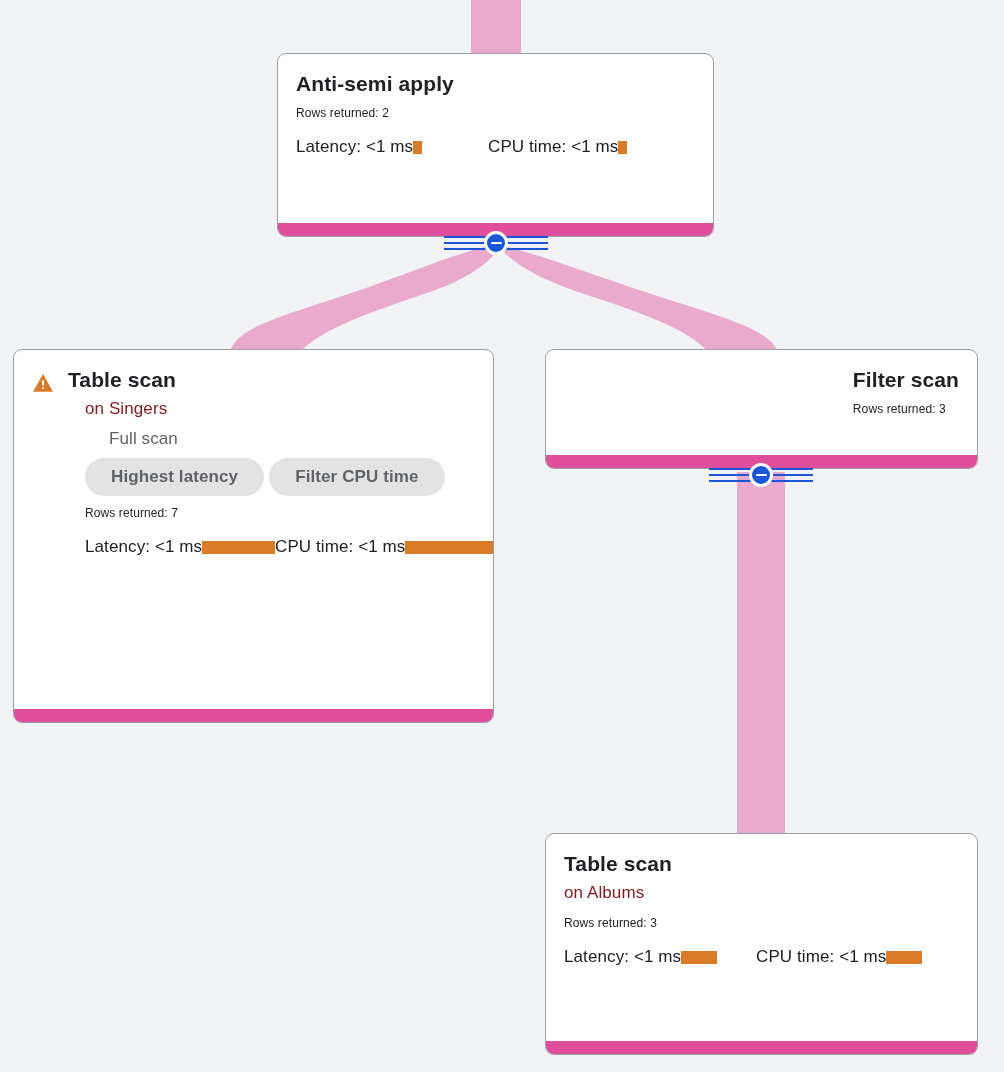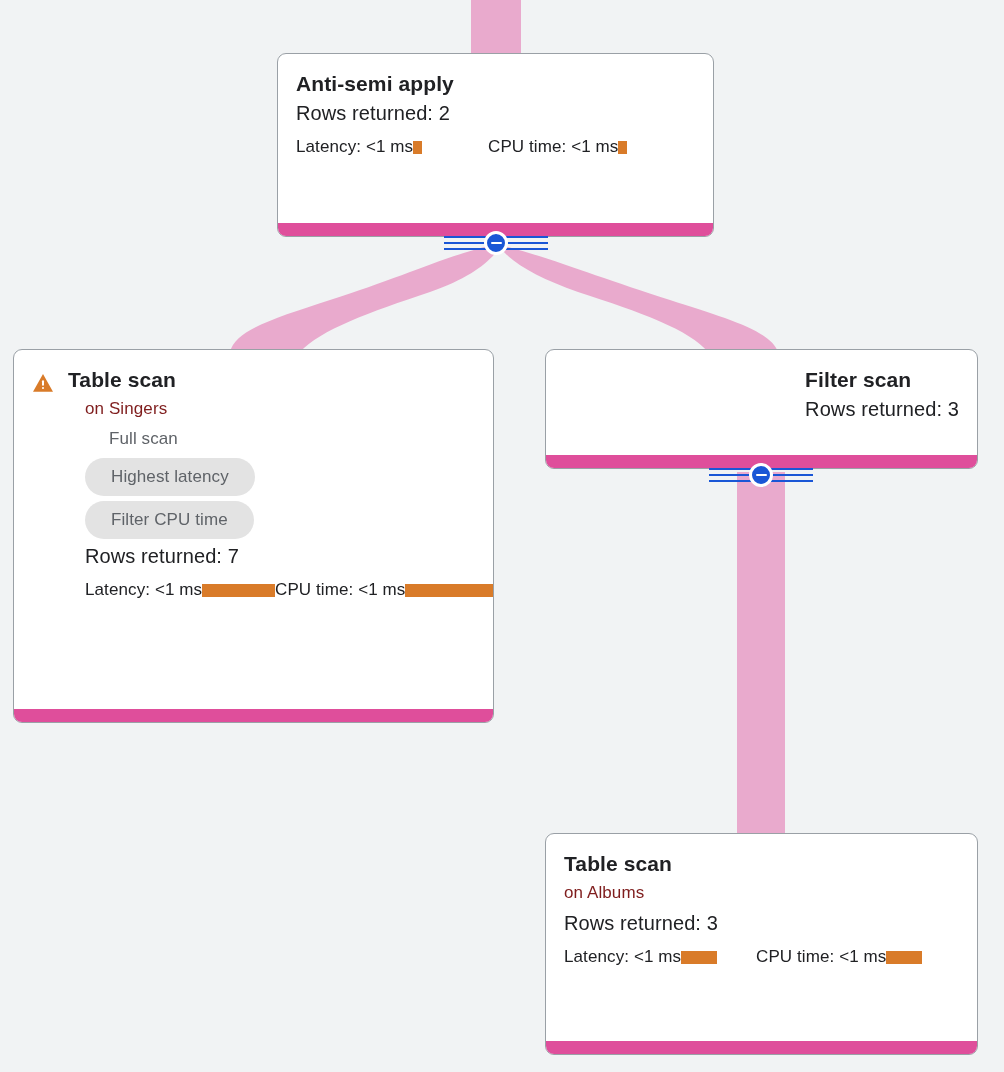--- a/index.html
+++ b/index.html
@@ -81,37 +81,38 @@
     letter-spacing: 0.1px;
   }
   .node-sub.muted {
     color: #5f6368;
     margin-left: 24px;
   }
 
   .chips {
     margin: 4px 0 2px 0;
     display: flex;
-    flex-direction: column;
+    flex-direction: row;
     align-items: flex-start;
     gap: 5px;
+    font-weight: bold;
   }
   .chip {
     background: #e3e3e3;
     color: #5f6368;
     border-radius: 20px;
     font-size: 17px;
     line-height: 20px;
     padding: 9px 26px;
     letter-spacing: 0.1px;
     white-space: nowrap;
   }
 
   .rows-line {
-    font-size: 20px;
+    font-size: 12px;
     color: #202124;
     line-height: 30px;
     letter-spacing: 0.1px;
   }
 
   .metrics {
     display: flex;
     margin-top: 8px;
   }
   .metric {

